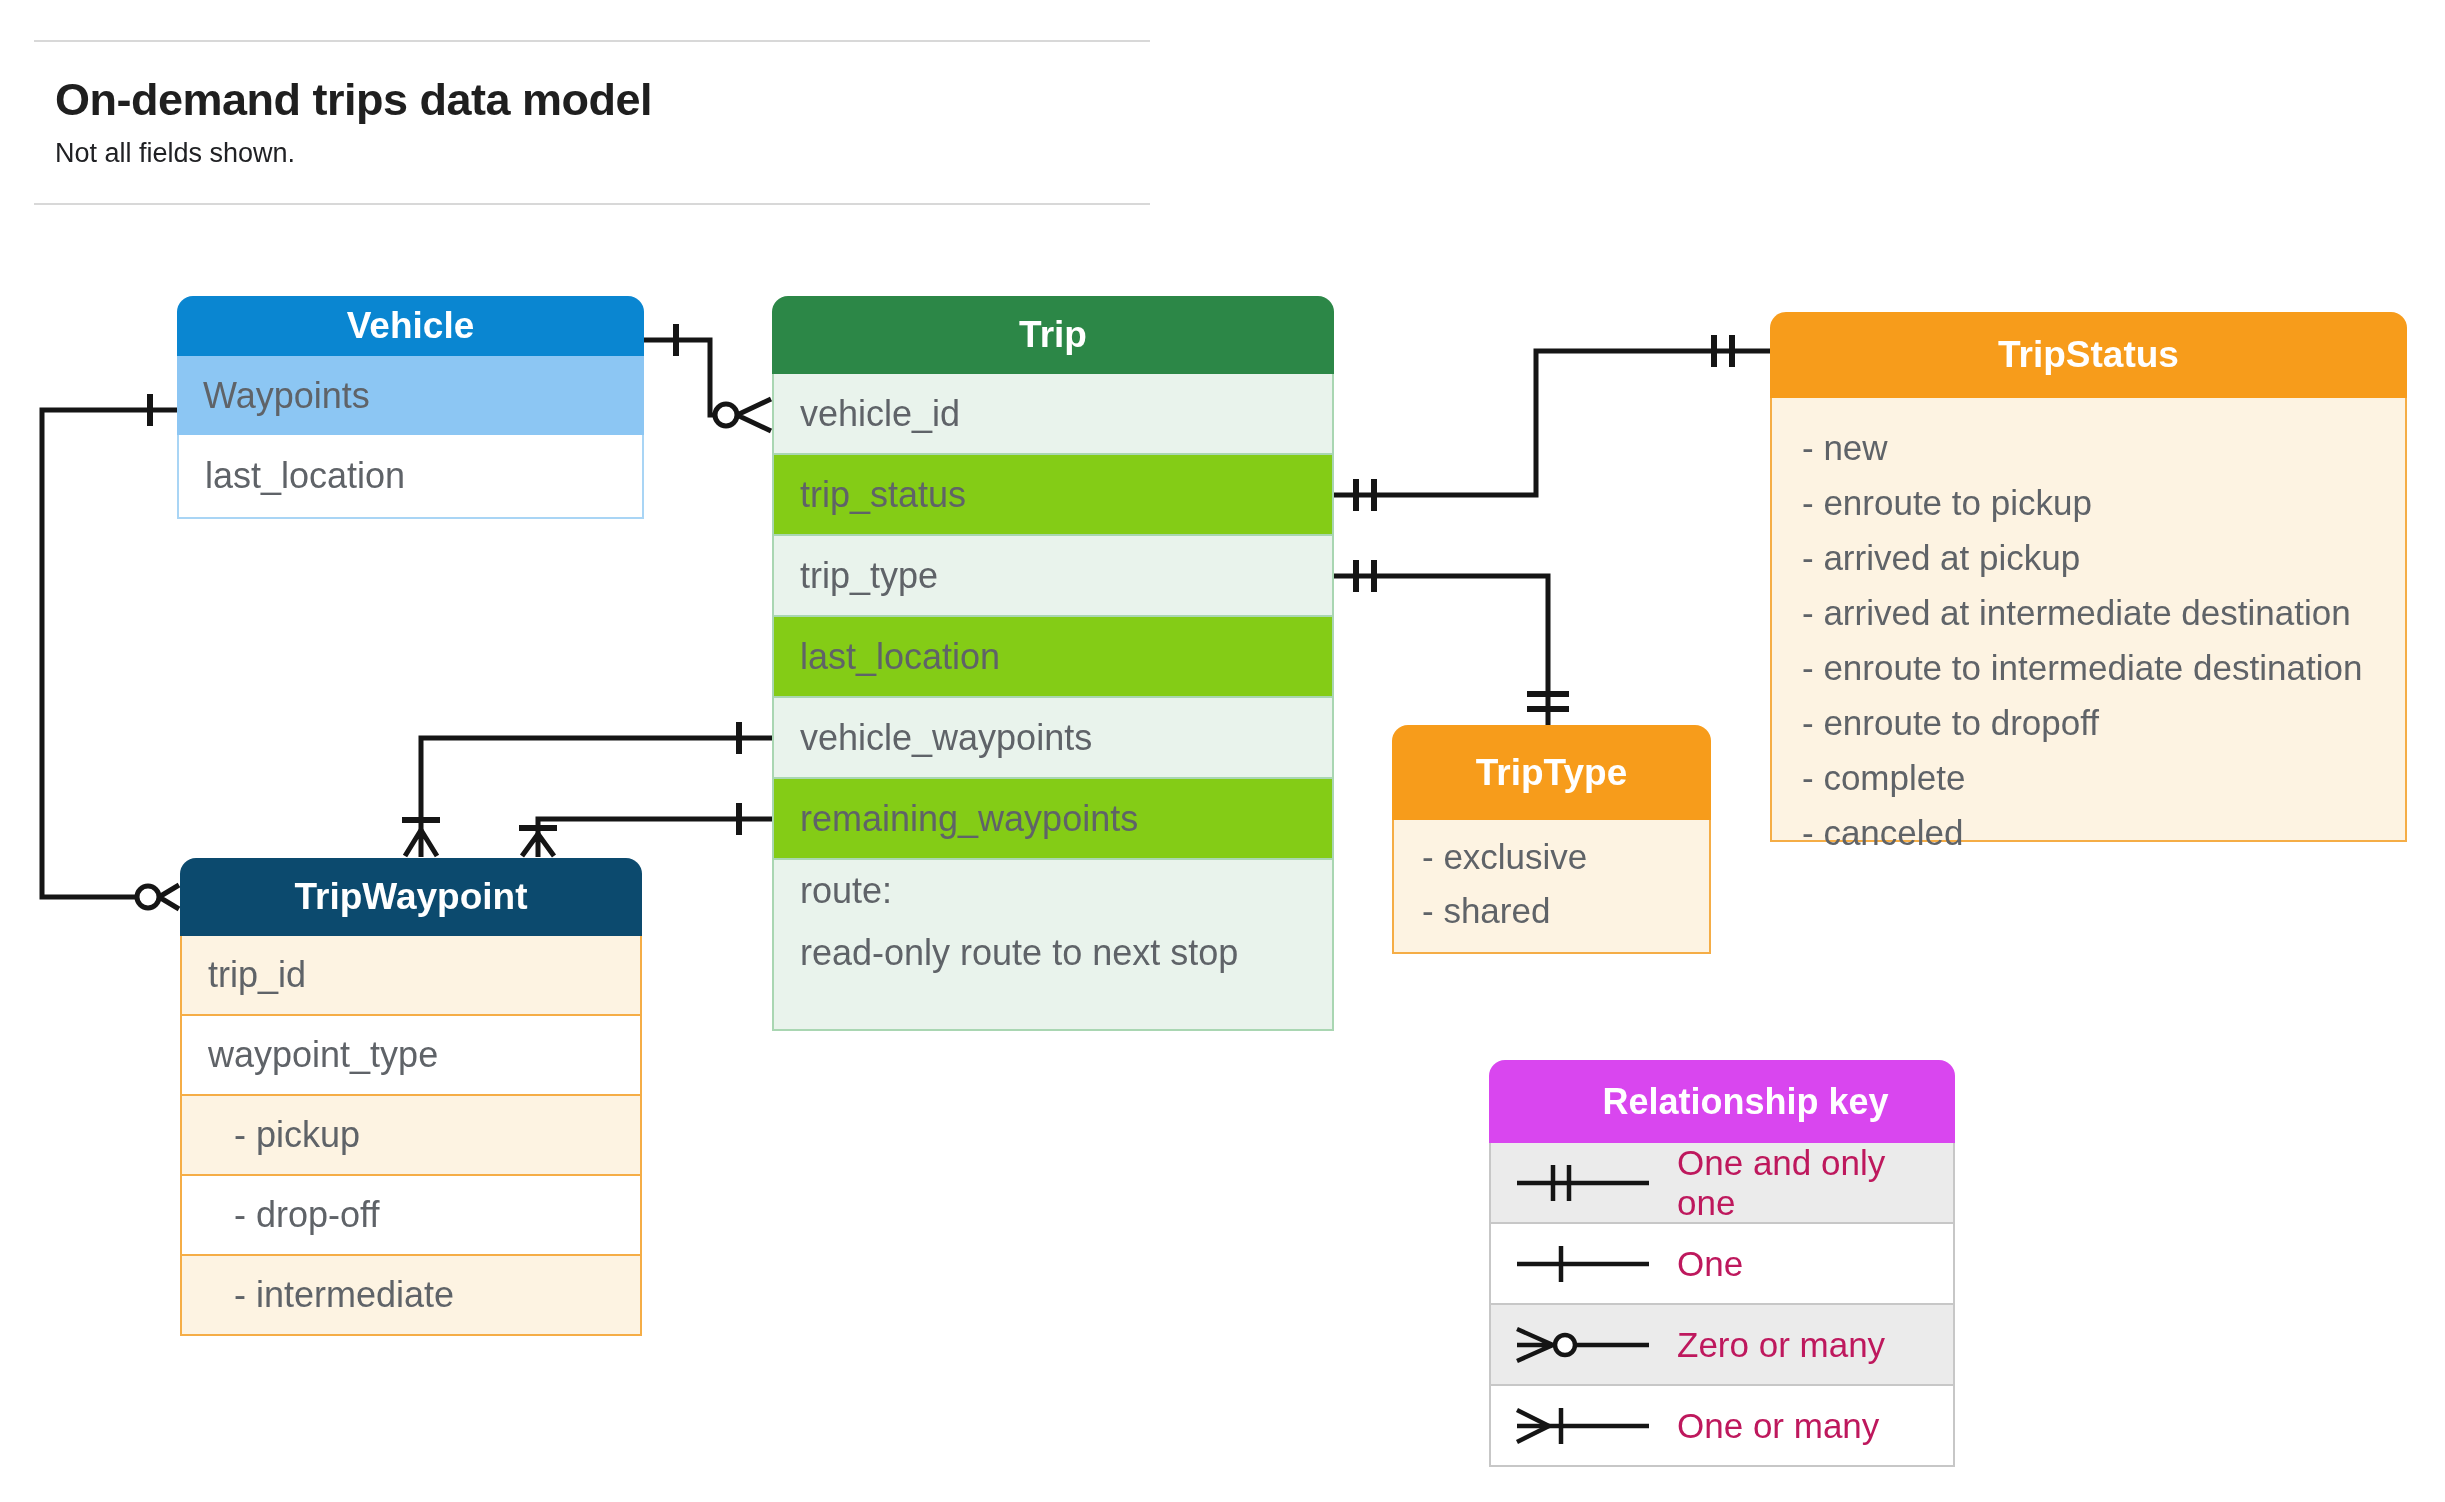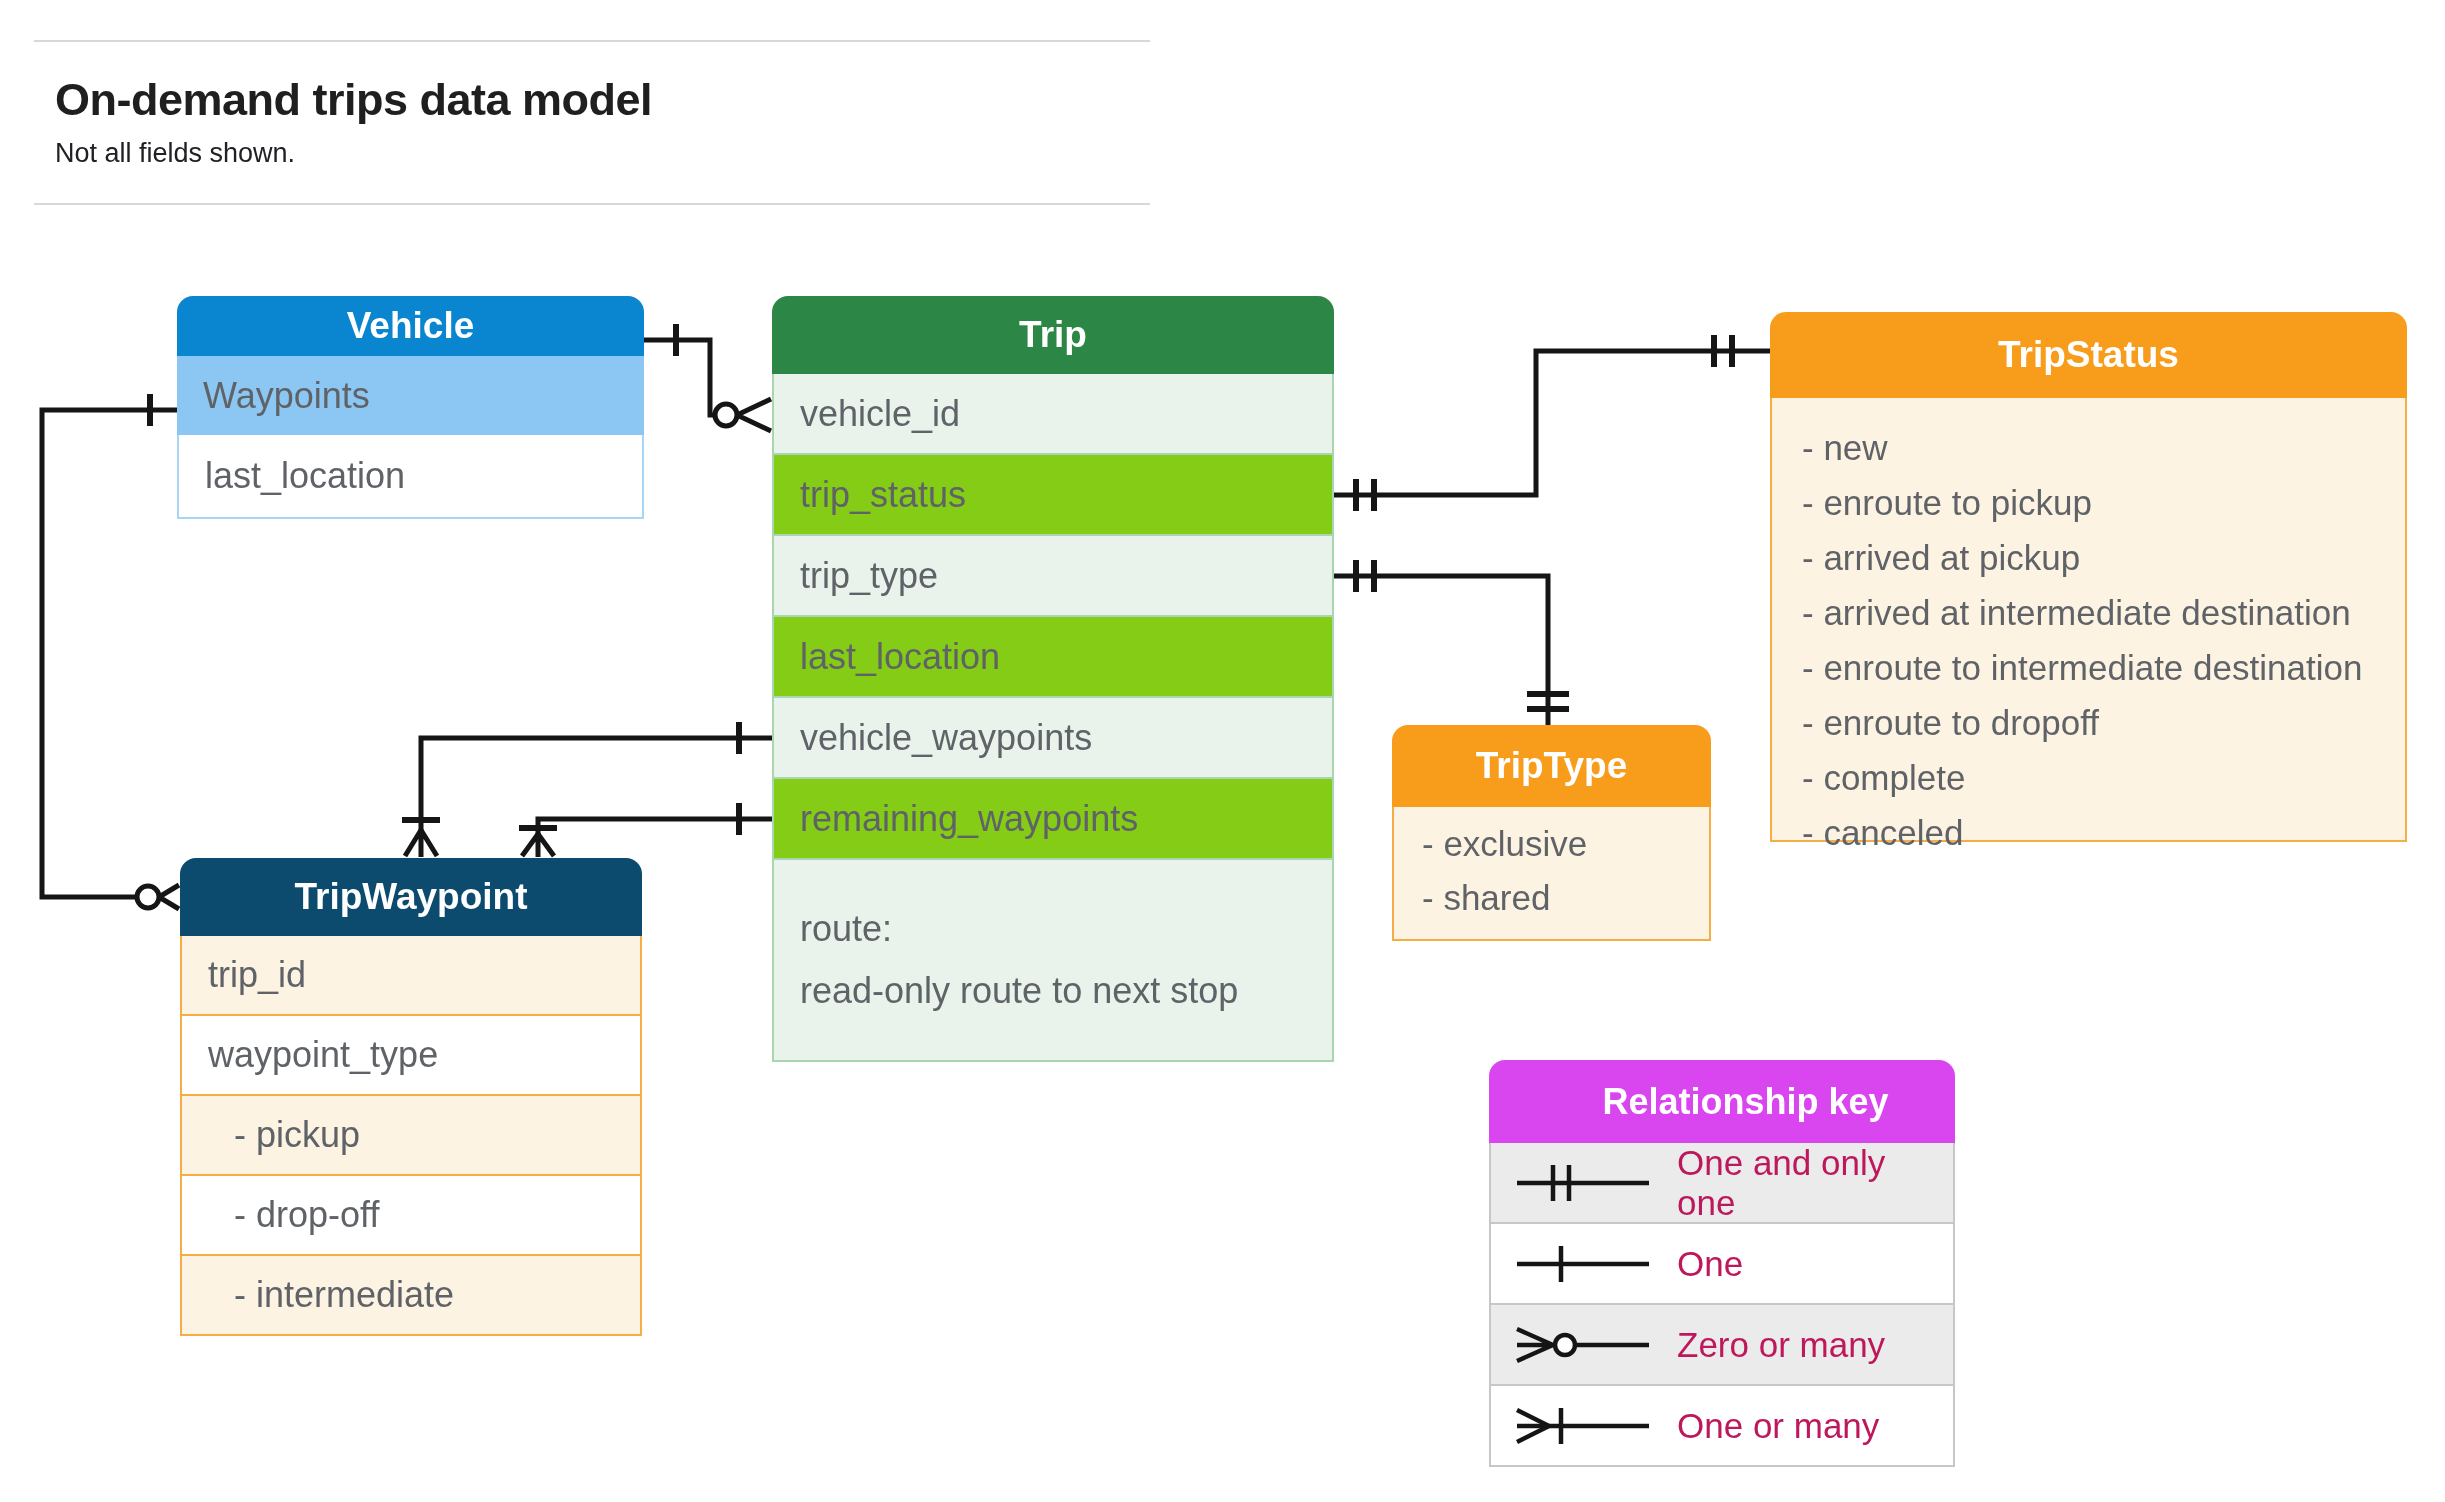--- a/index.html
+++ b/index.html
@@ -26,35 +26,35 @@
   .vehicle .row-plain{height:84px;background:#ffffff;border:2px solid #a9d5f5;border-top:none;}
 
   
   .trip{left:772px;top:296px;width:562px;}
   .trip .e-header{height:78px;background:#2c8747;}
   .trip .t-body{border:2px solid #a9d6b2;border-top:none;box-sizing:border-box;}
   .trip .row{height:81px;border-bottom:2px solid #a9d6b2;}
   .trip .row:last-child{border-bottom:none;}
   .trip .tint{background:#e9f3ec;}
   .trip .white{background:#84cc16;}
-  .trip .route-row{height:200px;flex-direction:column;align-items:flex-start;justify-content:center;line-height:62px;border-bottom:none;}
+  .trip .route-row{height:169px;flex-direction:column;align-items:flex-start;line-height:62px;border-bottom:none;}
 
   
   .enum .e-header{background:#f79c1b;}
   .enum-body{background:#fdf3e2;border:2px solid #f5ad46;border-top:none;box-sizing:border-box;
              color:#5f6368;font-size:35px;}
   .enum-body .val{display:block;}
 
   .trip-status{left:1770px;top:312px;width:637px;}
   .trip-status .e-header{height:86px;}
   .trip-status .enum-body{height:444px;padding:22px 0 0 30px;}
   .trip-status .val{line-height:55px;}
 
   .trip-type{left:1392px;top:725px;width:319px;}
-  .trip-type .e-header{height:82px;}
+  .trip-type .e-header{height:95px;}
   .trip-type .enum-body{height:134px;padding:10px 8px 0 28px;}
   .trip-type .val{line-height:54px;}
 
   
   .trip-waypoint{left:180px;top:858px;width:462px;}
   .trip-waypoint .e-header{height:78px;background:#0c4a6e;}
   .trip-waypoint .row{height:80px;border:2px solid #f5ad46;border-top:none;}
   .trip-waypoint .cream{background:#fdf3e2;}
   .trip-waypoint .white{background:#ffffff;}
   .trip-waypoint .indent{padding-left:52px;}

